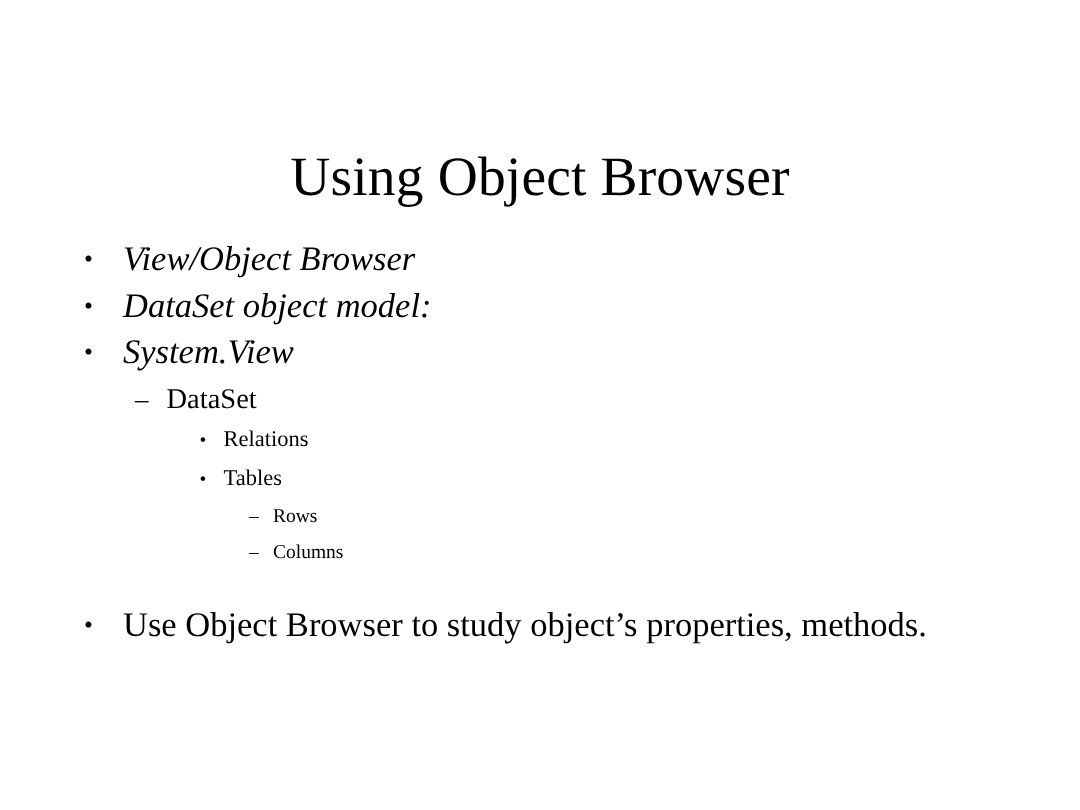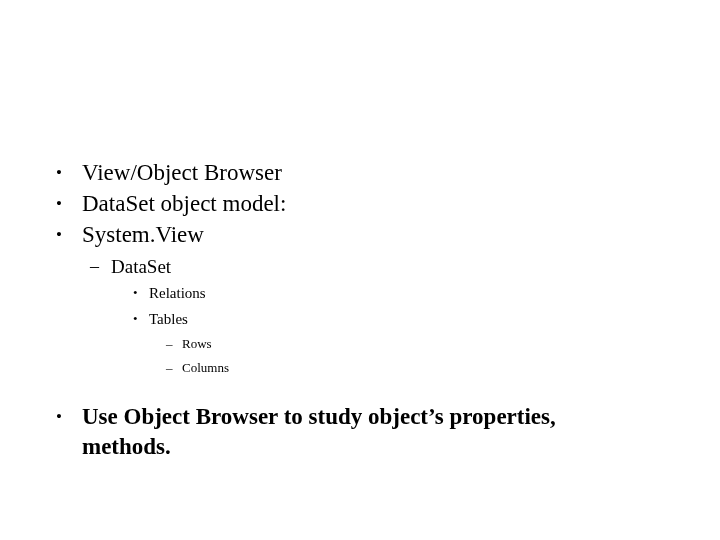--- a/index.html
+++ b/index.html
@@ -67,35 +67,35 @@
     font-size: 23px;
     line-height: 30px;
     margin-bottom: 1px;
   }
   .lvl1 > .bullet-mark {
     width: 26px;
     font-size: 17px;
   }
   .lvl1 > .bullet-text {
     margin-left: 0px;
+    font-style: italic;
   }
 
   
   .lvl1-para {
     font-size: 23px;
     line-height: 30px;
     margin-top: 22px;
   }
   .lvl1-para > .bullet-mark {
     width: 26px;
     font-size: 17px;
   }
   .lvl1-para > .bullet-text {
     max-width: 566px;
-    font-weight: bold;
   }
 
   
   .lvl2 {
     font-size: 19px;
     line-height: 27px;
     margin-left: 34px;
     margin-top: 3px;
   }
   .lvl2 > .bullet-mark {
@@ -123,20 +123,21 @@
   .lvl4 > .bullet-mark {
     width: 16px;
     font-size: 13px;
   }
 </style>
 </head>
 <body>
 
 <div class="slide">
 
+  <h1 class="slide-title">Using Object Browser</h1>
 
   <div class="body-outline">
 
     <div class="bullet-row lvl1">
       <span class="bullet-mark">•</span>
       <span class="bullet-text">View/Object Browser</span>
     </div>
 
     <div class="bullet-row lvl1">
       <span class="bullet-mark">•</span>

